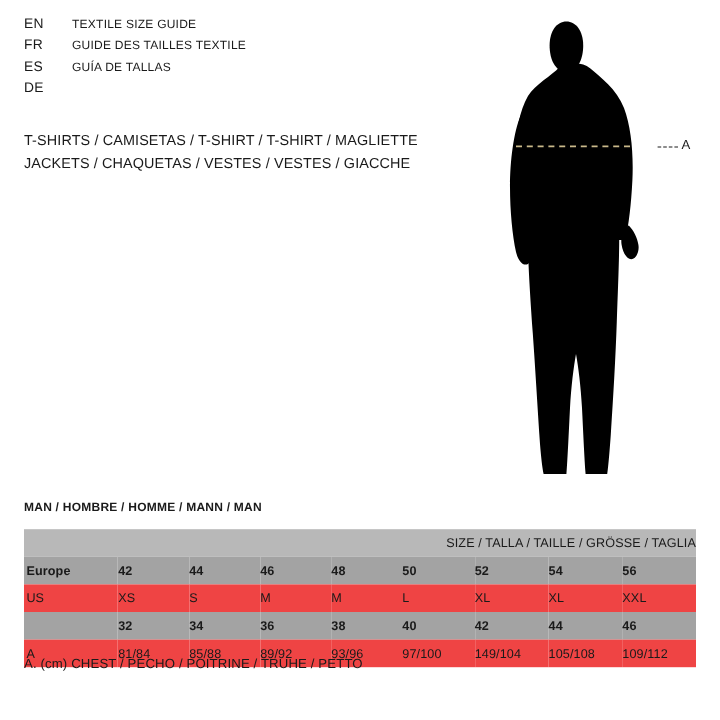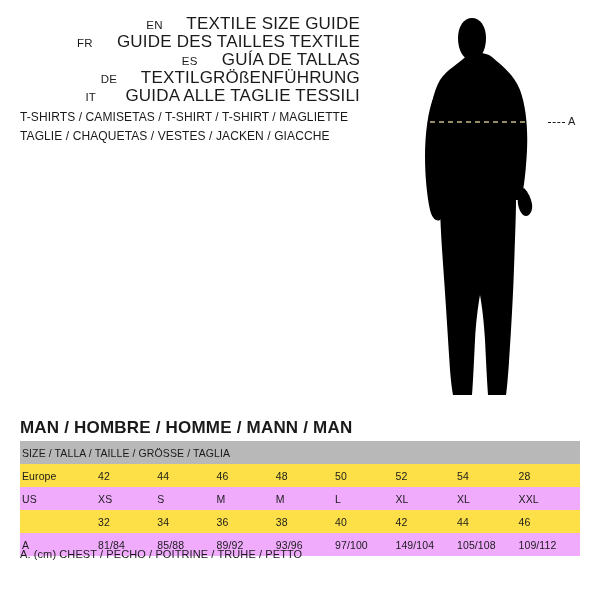--- a/index.html
+++ b/index.html
@@ -28,29 +28,28 @@
     left: 20px;
     top: 14px;
     width: 340px;
   }
   .lang-row {
     display: flex;
     align-items: baseline;
     height: 18px;
     font-size: 11.5px;
     letter-spacing: 0.2px;
-    justify-content: flex-end;
   }
   .lang-code {
     width: 40px;
     flex: 0 0 40px;
     font-size: 11.5px;
   }
   .lang-text {
-    font-size: 17px;
+    font-size: 10px;
   }
 
   
   .cat-block {
     position: absolute;
     left: 20px;
     top: 110px;
     width: 400px;
   }
   .cat-line {
@@ -84,21 +83,21 @@
     top: 112px;
     width: 17px;
     border-top: 1.4px dashed #1a1a1a;
   }
 
   
   .table-title {
     position: absolute;
     left: 20px;
     top: 418px;
-    font-size: 17px;
+    font-size: 10px;
     font-weight: bold;
     letter-spacing: 0.2px;
   }
   table.size-table {
     position: absolute;
     left: 20px;
     top: 441px;
     width: 560px;
     border-collapse: collapse;
     font-size: 10.5px;
@@ -107,25 +106,25 @@
     padding: 3px 0 3px 0;
     height: 17px;
     vertical-align: middle;
     letter-spacing: 0.1px;
   }
   .row-head td {
     background: #b8b8b8;
     font-size: 10.5px;
     color: #1a1a1a;
   }
-  .row-light td { background: #fde047; }
-  .row-dark td  { background: #f0abfc; }
+  .row-light td { background: #a3a3a3; font-weight: bold; }
+  .row-dark td  { background: #ef4444; }
   .col-label { width: 86px; padding-left: 2px !important; }
   .col-val   { width: 67px; }
-  .row-head .col-label { padding-left: 2px !important; }
+  .row-head .col-label { padding-left: 2px !important; text-align: right; }
 
   
   .footnote {
     position: absolute;
     left: 20px;
     top: 548px;
     font-size: 11px;
     letter-spacing: 0.1px;
     text-align: right;
   }
@@ -143,31 +142,26 @@
     <div class="lang-row">
       <span class="lang-code">FR</span>
       <span class="lang-text">GUIDE DES TAILLES TEXTILE</span>
     </div>
     <div class="lang-row">
       <span class="lang-code">ES</span>
       <span class="lang-text">GUÍA DE TALLAS</span>
     </div>
     <div class="lang-row">
       <span class="lang-code">DE</span>
-      <span class="lang-text">TEXTILGRÖßENFÜHRUNG</span>
-    </div>
-    <div class="lang-row">
-      <span class="lang-code">IT</span>
-      <span class="lang-text">GUIDA ALLE TAGLIE TESSILI</span>
     </div>
   </div>
 
   <div class="cat-block">
     <div class="cat-line">T-SHIRTS / CAMISETAS / T-SHIRT / T-SHIRT / MAGLIETTE</div>
-    <div class="cat-line">TAGLIE / CHAQUETAS / VESTES / JACKEN / GIACCHE</div>
+    <div class="cat-line">JACKETS / CHAQUETAS / VESTES / VESTES / GIACCHE</div>
   </div>
 
   <div class="figure-wrap">
     <svg class="figure-svg" width="200" height="395" viewBox="0 0 200 395">
       <g fill="#000000">
 
         <path d="M72,8 C64,8 58,16 58,28 C58,40 63,50 72,50 C81,50 86,40 86,28 C86,16 80,8 72,8 Z"></path>
 
         <path d="M66,46
                  C60,53 46,60 40,70
@@ -214,21 +208,21 @@
       </tr>
       <tr class="row-light">
         <td class="col-label">Europe</td>
         <td class="col-val">42</td>
         <td class="col-val">44</td>
         <td class="col-val">46</td>
         <td class="col-val">48</td>
         <td class="col-val">50</td>
         <td class="col-val">52</td>
         <td class="col-val">54</td>
-        <td class="col-val">28</td>
+        <td class="col-val">56</td>
       </tr>
       <tr class="row-dark">
         <td class="col-label">US</td>
         <td class="col-val">XS</td>
         <td class="col-val">S</td>
         <td class="col-val">M</td>
         <td class="col-val">M</td>
         <td class="col-val">L</td>
         <td class="col-val">XL</td>
         <td class="col-val">XL</td>

